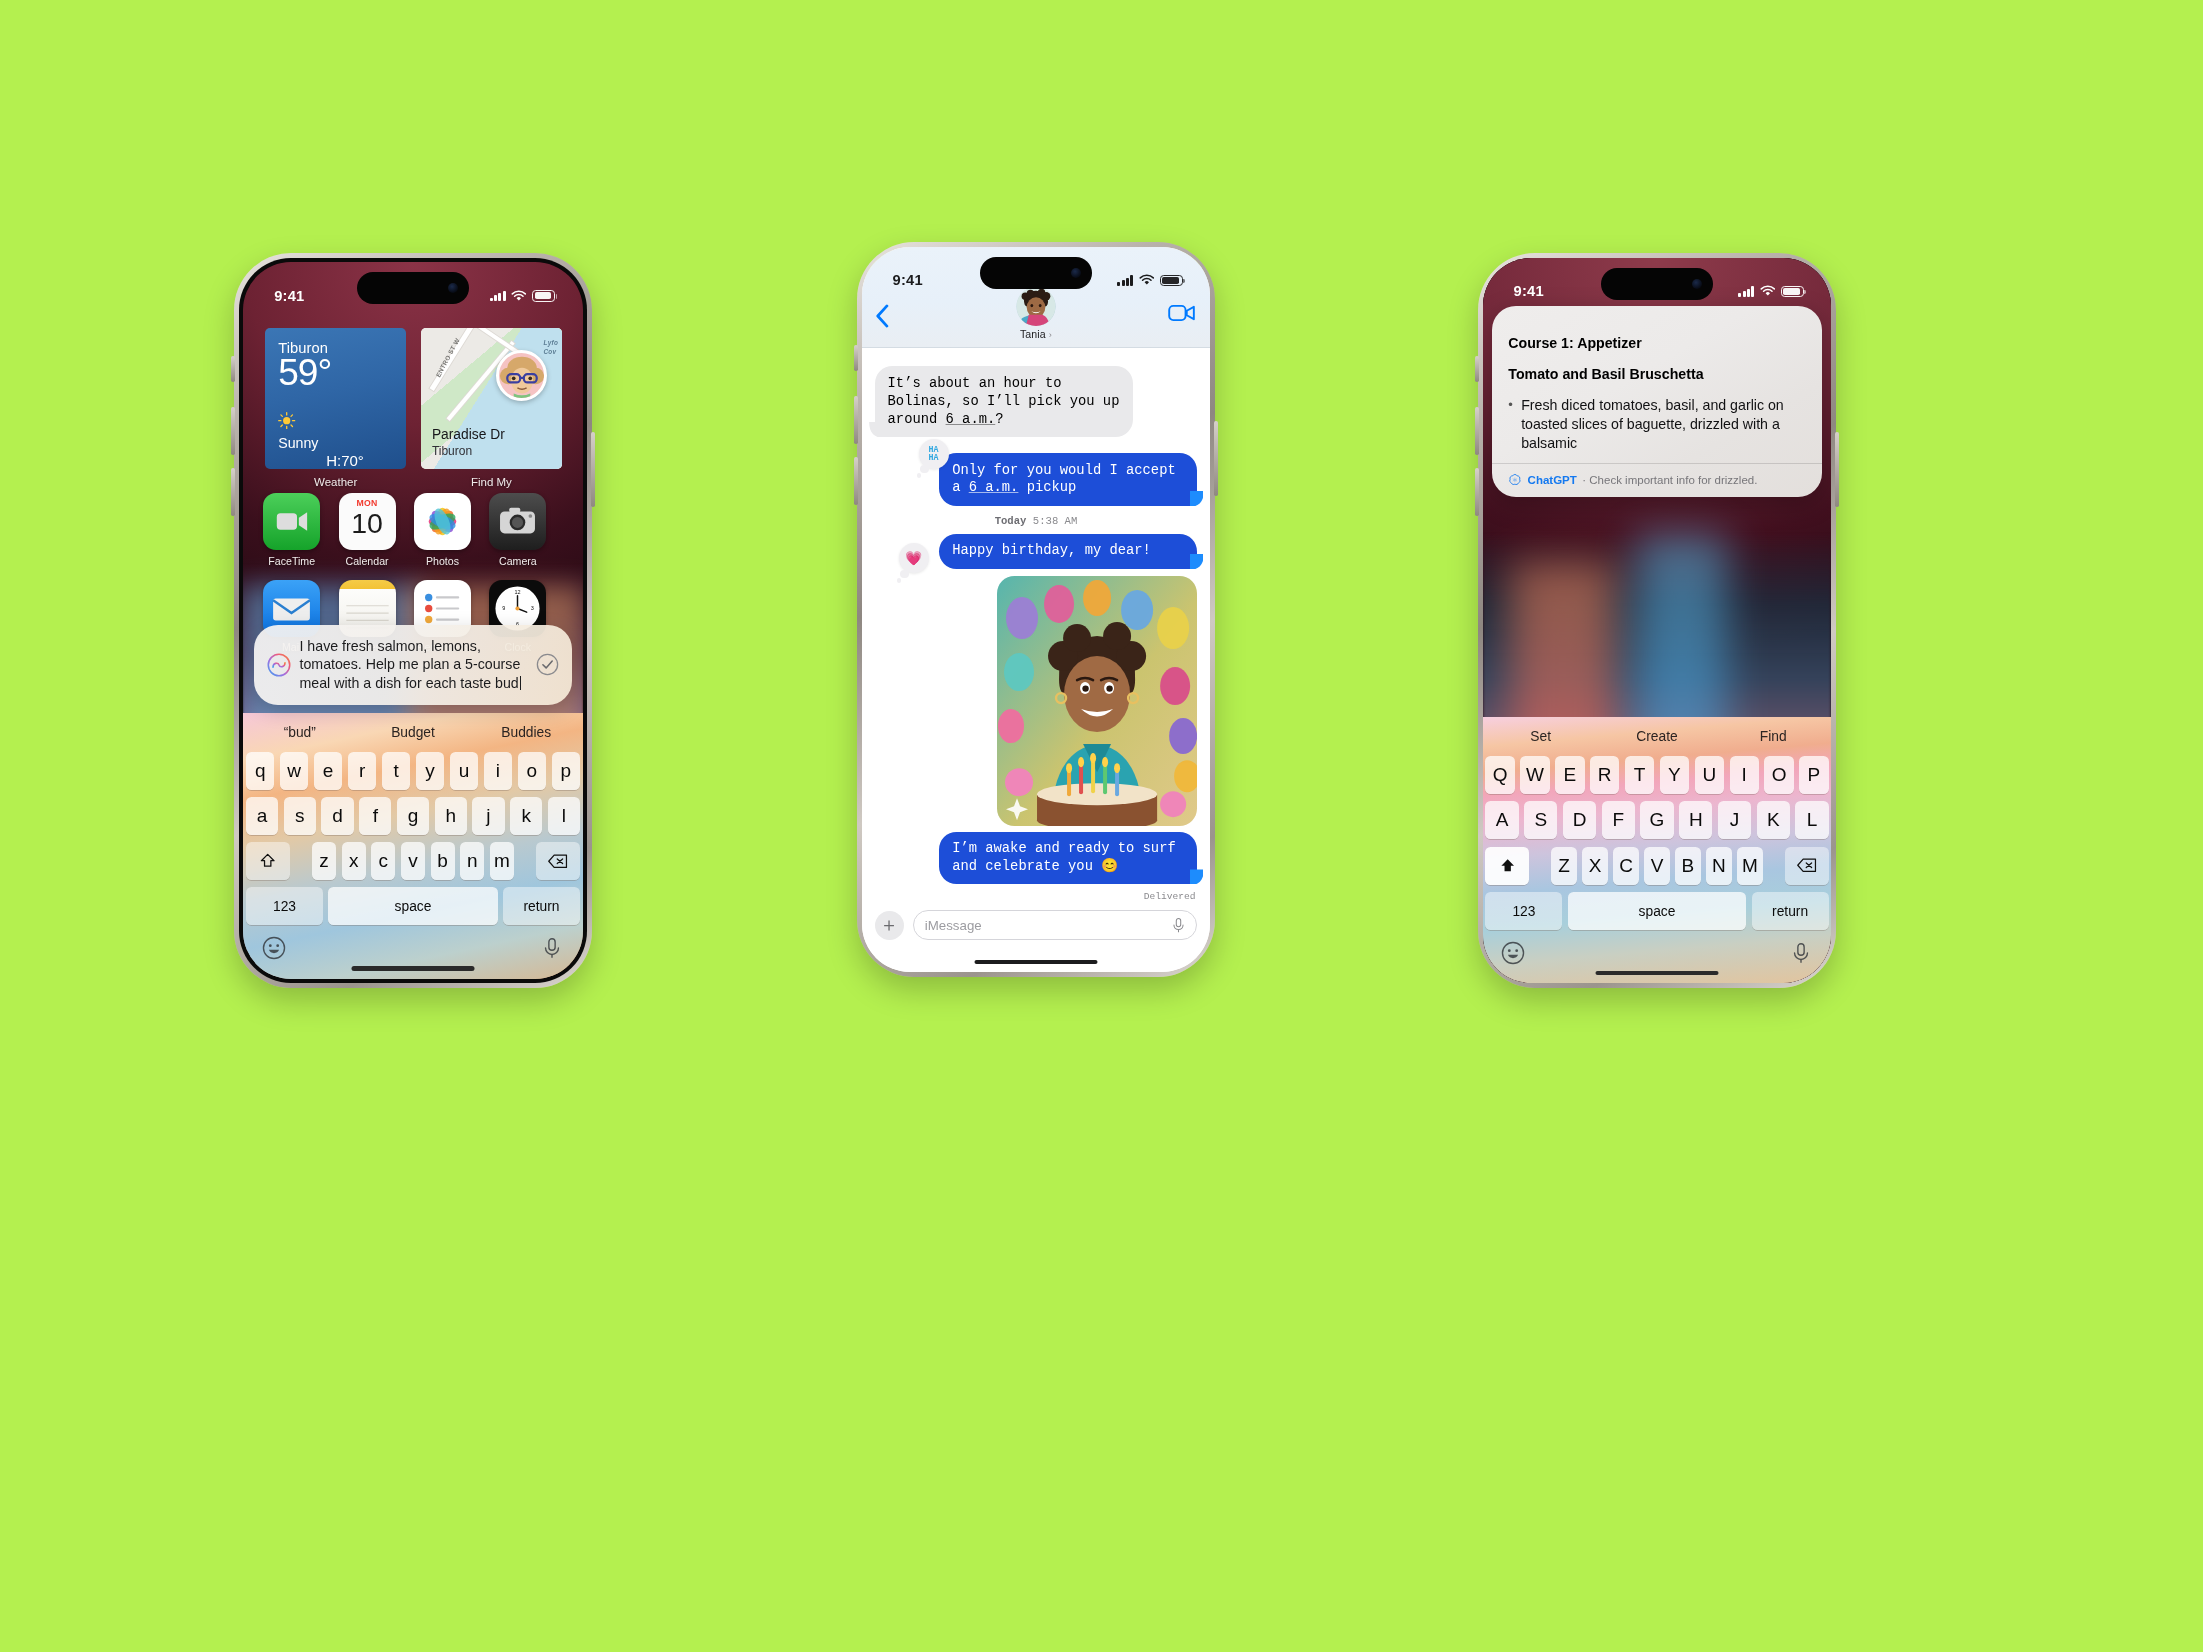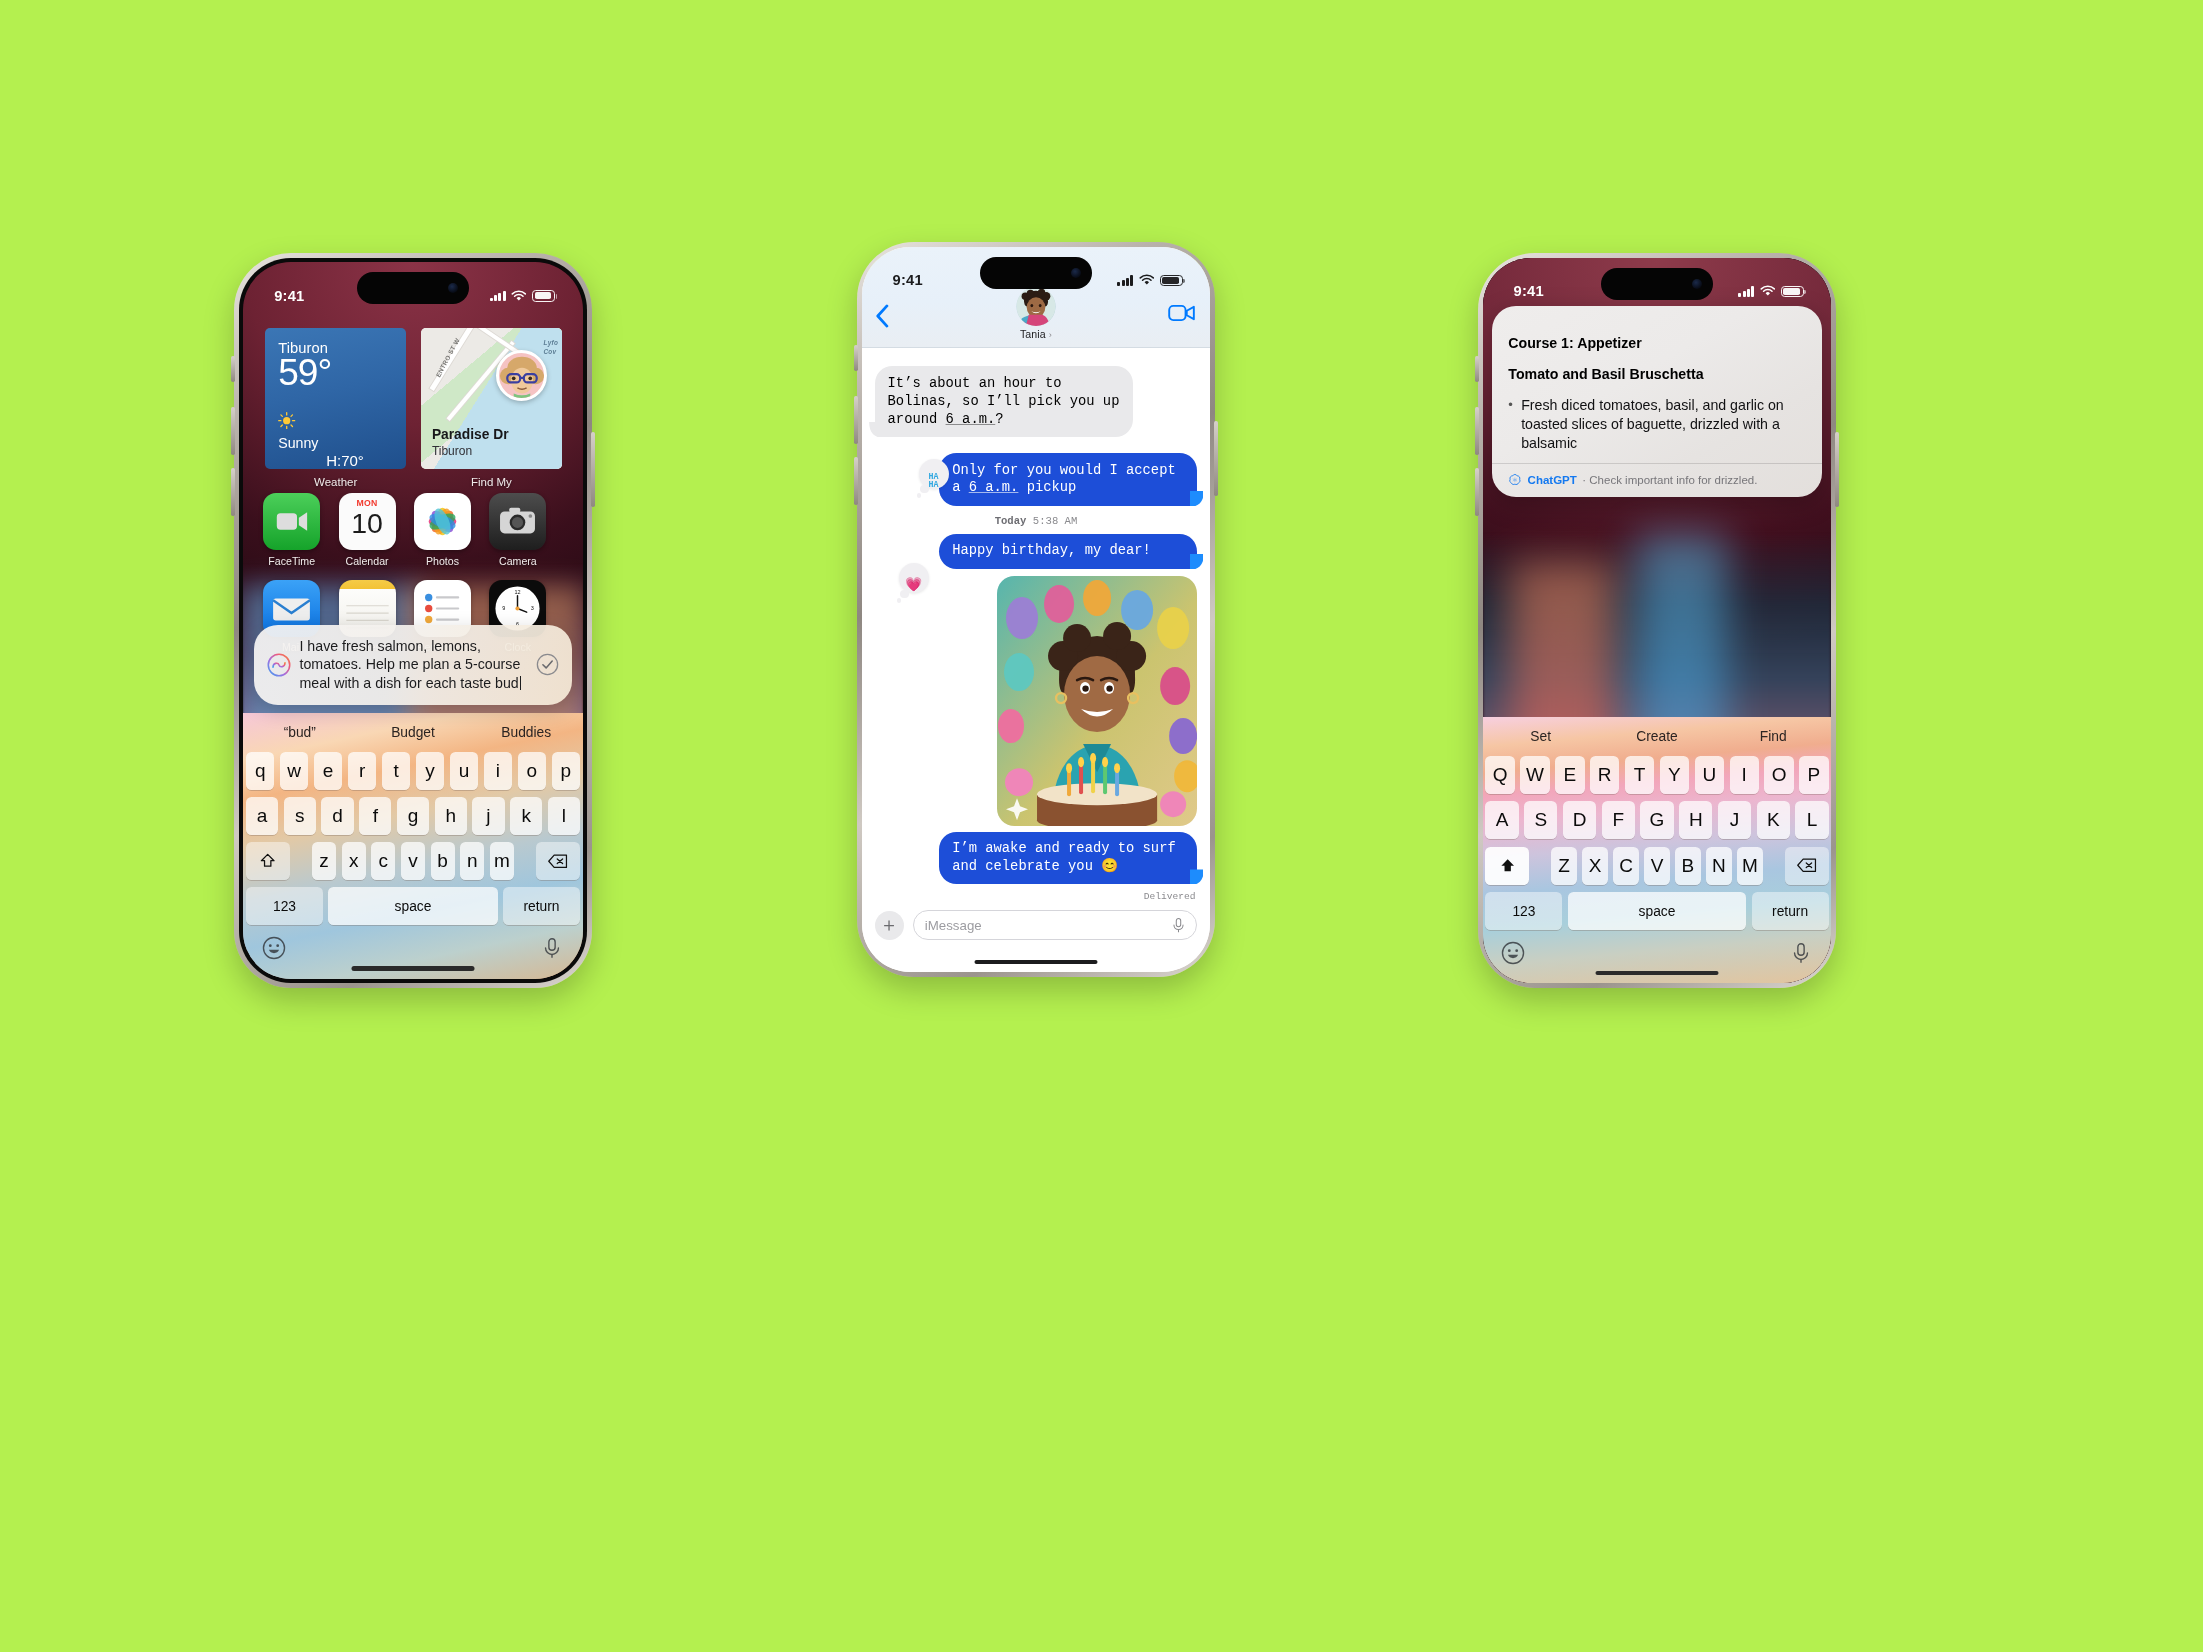--- a/index.html
+++ b/index.html
@@ -130,21 +130,21 @@
       #eceae6;
   }
   .map-road { position:absolute; background:#fff; box-shadow:0 0 0 0.9px #ddd9d4;}
   .map-lbl { position:absolute; font-size:6.4px; color:#7b7a77; font-weight:600; letter-spacing:0.3px;}
   .memoji-pin {
     position:absolute; right: 14.7px; top: 22px;
     width: 51px; height: 51px; border-radius:50%;
     background:#f5c3c3; border: 3.2px solid #fff;
     box-shadow: 0 1.8px 5.5px rgba(0,0,0,.25); overflow:hidden;
   }
-  .fm-title { position:absolute; left:11px; bottom:27.5px; font-size:13.8px; font-weight:700; color:#17171a;}
+  .fm-title { position:absolute; left:11px; bottom:27.5px; font-size:13.8px; font-weight:400; color:#17171a;}
   .fm-sub   { position:absolute; left:11px; bottom:11px; font-size:12px; color:#303036;}
 
   
   .appgrid { position:absolute; top: 231px; left: 20px; right: 20px; z-index:4;}
   .approw { display:flex; gap:18.4px; margin-bottom: 13px;}
   .app { width: 57px; text-align:center;}
   .appicon { width:57px; height:57px; border-radius:13px; position:relative; overflow:hidden;
              box-shadow:0 1.8px 4.6px rgba(0,0,0,.3); }
   .applabel { font-size:10.6px; color:#f2ecec; margin-top:4.6px; text-shadow:0 0.9px 2.8px rgba(0,0,0,.55);
               white-space:nowrap;}
@@ -231,22 +231,22 @@
   .bub.in  { background:#e9e9eb; color:#000; margin-right:auto; border-bottom-left-radius: 5.5px;}
   .bub.out { background:#1d4ed8; color:#fff; margin-left:auto; border-bottom-right-radius: 5.5px;}
   .bub.in::after{ content:""; position:absolute; left:-5.5px; bottom:0; width:13px; height:14.7px;
     background:#e9e9eb; clip-path: path("M14 16 C6 16 0 11 0 0 L14 0 Z"); }
   .bub.out::after{ content:""; position:absolute; right:-5.5px; bottom:0; width:13px; height:14.7px;
     background:#1d8cfd; clip-path: path("M0 16 C8 16 14 11 14 0 L0 0 Z"); }
   .bub u { text-decoration: underline; text-decoration-color: rgba(255,255,255,.6); }
   .bub.in u { text-decoration-color: rgba(0,0,0,.4); }
   .tapback {
     position:absolute; width:30px; height:30px; border-radius:50%;
-    background:#f0eff2; display:flex; align-items:flex-end; justify-content:center;
-    font-size:13.8px; box-shadow:0 0.9px 2.8px rgba(0,0,0,.09); z-index:3;margin-top:20px;
+    background:#f0eff2; display:flex; align-items:center; justify-content:center;
+    font-size:13.8px; box-shadow:0 0.9px 2.8px rgba(0,0,0,.09); z-index:3;
   }
   .tapback::before{ content:""; position:absolute; left:1.8px; bottom:-4.6px; width:8.3px;height:8.3px;border-radius:50%;background:#f0eff2;}
   .tapback::after{ content:""; position:absolute; left:-1.8px; bottom:-9.2px; width:4.6px;height:4.6px;border-radius:50%;background:#f0eff2;}
   .timestamp { text-align:center; font-size:10.6px; color:#8a8a8e; margin: 9.2px 0 7.3px; font-weight:500;}
   .timestamp b { color:#6e6e73; font-weight:600;}
   .imgbub { width: 62%; margin-left:auto; border-radius: 17.4px; overflow:hidden; margin-bottom:5.5px; position:relative;}
   .delivered { text-align:right; font-size:9.6px; color:#8a8a8e; margin: 1.8px 1.8px 7.3px; font-weight:500;}
   .msg-input-row {
     position:absolute; left:0; right:0; bottom: 0; height:70px; background:#fff;
     display:flex; align-items:center; gap:9.2px; padding: 0 13px 24px;

